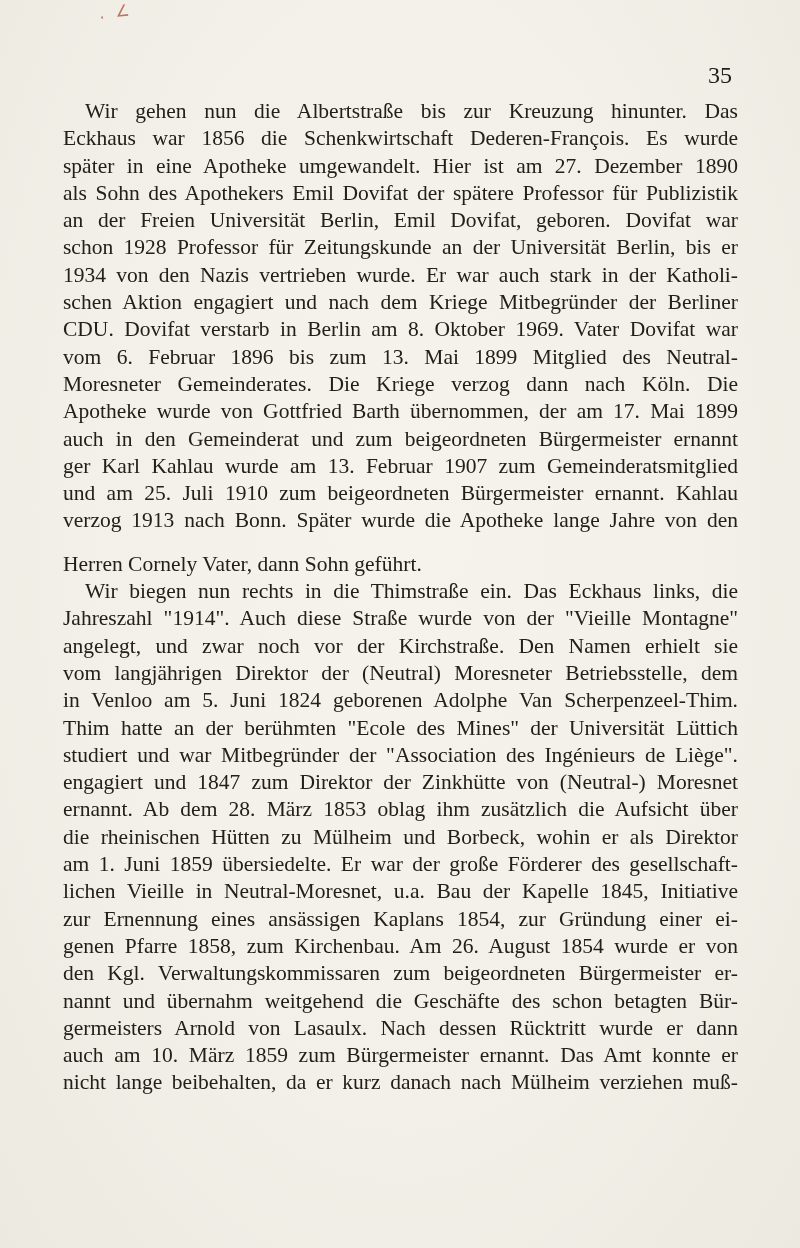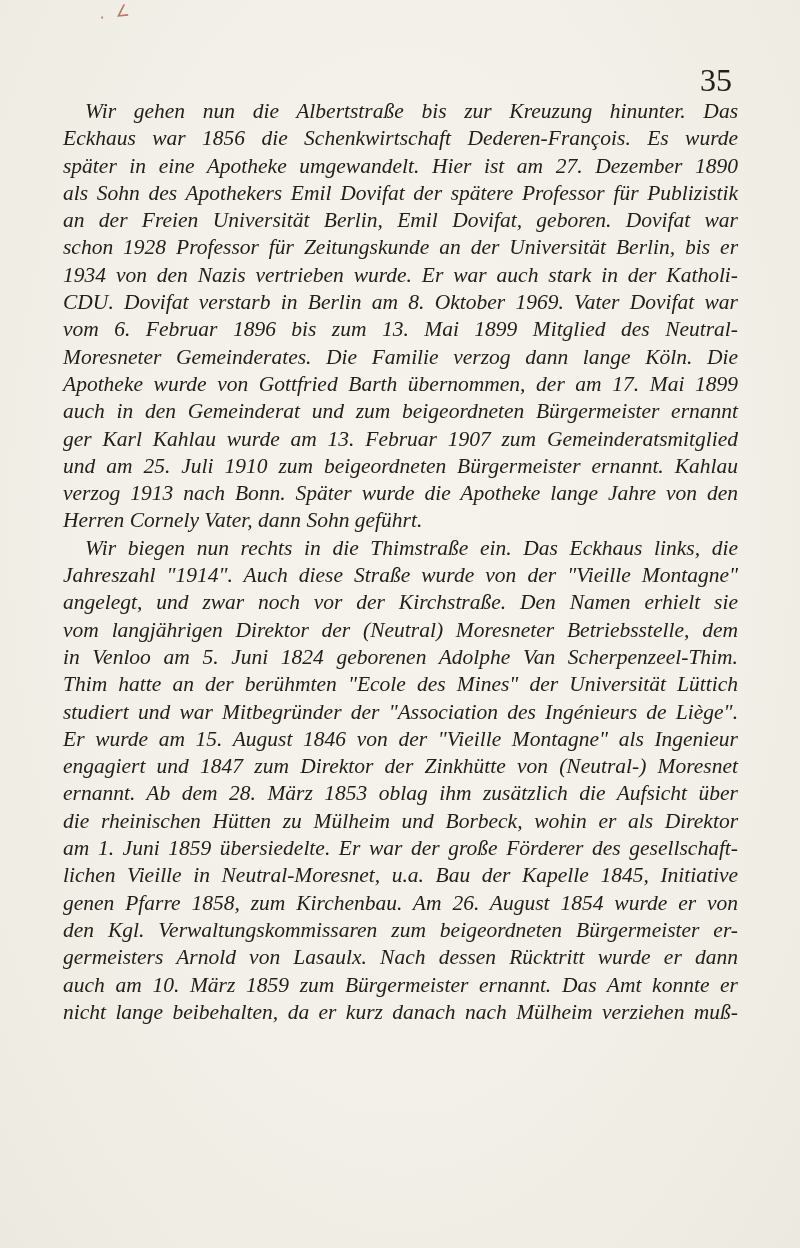--- a/index.html
+++ b/index.html
@@ -21,78 +21,80 @@
     color: var(--annotation, #b65f4c);
     font-size: 16px;
     letter-spacing: 3px;
     transform: rotate(-6deg);
     opacity: 0.85;
     font-family: "DejaVu Sans", sans-serif;
   }
   .page-number {
     position: absolute;
     top: 62px; right: 68px;
-    font-size: 32px;
+    font-size: 24px;
     color: var(--ink, #232019);
   }
   .text-block {
     position: absolute;
     left: 63px; top: 98px;
     width: 675px;
   }
-  .para { margin: 0; font-style: italic; }
+  .para { margin: 0; }
   .line {
     font-size: 21.5px;
     line-height: 27.3px;
     text-align: justify;
     text-align-last: justify;
     color: var(--ink, #232019);
   }
   .line.first { text-indent: 22px; }
-  .para.plain-last .line.last { text-align-last: left; }
+  .para.plain-last .line.last { text-align-last: left; margin-top: 16px; }
 </style>
 </head>
 <body>
 
 <div class="page" style="--ink: #232019; --annotation: #b65f4c;">
   <span class="annotation">. ∠</span>
   <div class="page-number">35</div>
   <div class="text-block">
       <div class="para plain-last">
         <div class="line first">Wir gehen nun die Albertstraße bis zur Kreuzung hinunter. Das</div>
         <div class="line">Eckhaus war 1856 die Schenkwirtschaft Dederen-François. Es wurde</div>
         <div class="line">später in eine Apotheke umgewandelt. Hier ist am 27. Dezember 1890</div>
         <div class="line">als Sohn des Apothekers Emil Dovifat der spätere Professor für Publizistik</div>
         <div class="line">an der Freien Universität Berlin, Emil Dovifat, geboren. Dovifat war</div>
         <div class="line">schon 1928 Professor für Zeitungskunde an der Universität Berlin, bis er</div>
         <div class="line">1934 von den Nazis vertrieben wurde. Er war auch stark in der Katholi-</div>
+        <div class="line">schen Aktion engagiert und nach dem Kriege Mitbegründer der Berliner</div>
         <div class="line">CDU. Dovifat verstarb in Berlin am 8. Oktober 1969. Vater Dovifat war</div>
         <div class="line">vom 6. Februar 1896 bis zum 13. Mai 1899 Mitglied des Neutral-</div>
-        <div class="line">Moresneter Gemeinderates. Die Familie verzog dann lange Köln. Die</div>
+        <div class="line">Moresneter Gemeinderates. Die Kriege verzog dann nach Köln. Die</div>
         <div class="line">Apotheke wurde von Gottfried Barth übernommen, der am 17. Mai 1899</div>
         <div class="line">auch in den Gemeinderat und zum beigeordneten Bürgermeister ernannt</div>
         <div class="line">ger Karl Kahlau wurde am 13. Februar 1907 zum Gemeinderatsmitglied</div>
         <div class="line">und am 25. Juli 1910 zum beigeordneten Bürgermeister ernannt. Kahlau</div>
         <div class="line">verzog 1913 nach Bonn. Später wurde die Apotheke lange Jahre von den</div>
         <div class="line last">Herren Cornely Vater, dann Sohn geführt.</div>
       </div>
       <div class="para">
         <div class="line first">Wir biegen nun rechts in die Thimstraße ein. Das Eckhaus links, die</div>
         <div class="line">Jahreszahl "1914". Auch diese Straße wurde von der "Vieille Montagne"</div>
         <div class="line">angelegt, und zwar noch vor der Kirchstraße. Den Namen erhielt sie</div>
         <div class="line">vom langjährigen Direktor der (Neutral) Moresneter Betriebsstelle, dem</div>
         <div class="line">in Venloo am 5. Juni 1824 geborenen Adolphe Van Scherpenzeel-Thim.</div>
         <div class="line">Thim hatte an der berühmten "Ecole des Mines" der Universität Lüttich</div>
         <div class="line">studiert und war Mitbegründer der "Association des Ingénieurs de Liège".</div>
-        <div class="line">Er wurde am 15. August 1846 von der "Vieille Montagne" als Ingenieur</div>
         <div class="line">engagiert und 1847 zum Direktor der Zinkhütte von (Neutral-) Moresnet</div>
         <div class="line">ernannt. Ab dem 28. März 1853 oblag ihm zusätzlich die Aufsicht über</div>
         <div class="line">die rheinischen Hütten zu Mülheim und Borbeck, wohin er als Direktor</div>
         <div class="line">am 1. Juni 1859 übersiedelte. Er war der große Förderer des gesellschaft-</div>
         <div class="line">lichen Vieille in Neutral-Moresnet, u.a. Bau der Kapelle 1845, Initiative</div>
+        <div class="line">zur Ernennung eines ansässigen Kaplans 1854, zur Gründung einer ei-</div>
         <div class="line">genen Pfarre 1858, zum Kirchenbau. Am 26. August 1854 wurde er von</div>
         <div class="line">den Kgl. Verwaltungskommissaren zum beigeordneten Bürgermeister er-</div>
+        <div class="line">nannt und übernahm weitgehend die Geschäfte des schon betagten Bür-</div>
         <div class="line">germeisters Arnold von Lasaulx. Nach dessen Rücktritt wurde er dann</div>
         <div class="line">auch am 10. März 1859 zum Bürgermeister ernannt. Das Amt konnte er</div>
         <div class="line last">nicht lange beibehalten, da er kurz danach nach Mülheim verziehen muß-</div>
       </div>
     </div>
 </div>
 
 </body></html>

